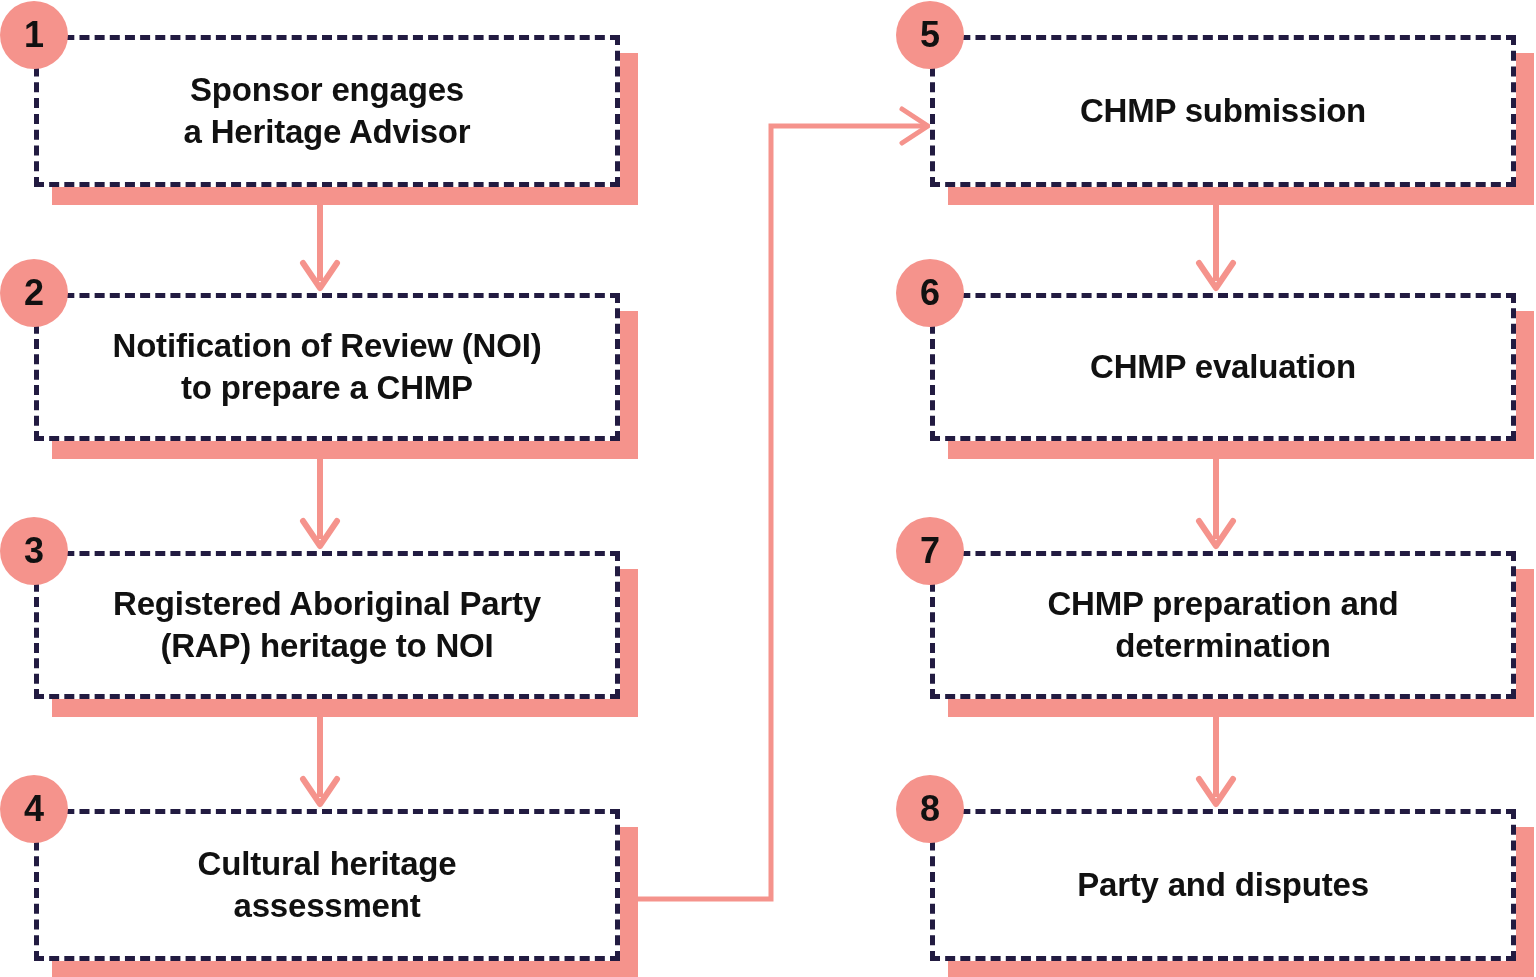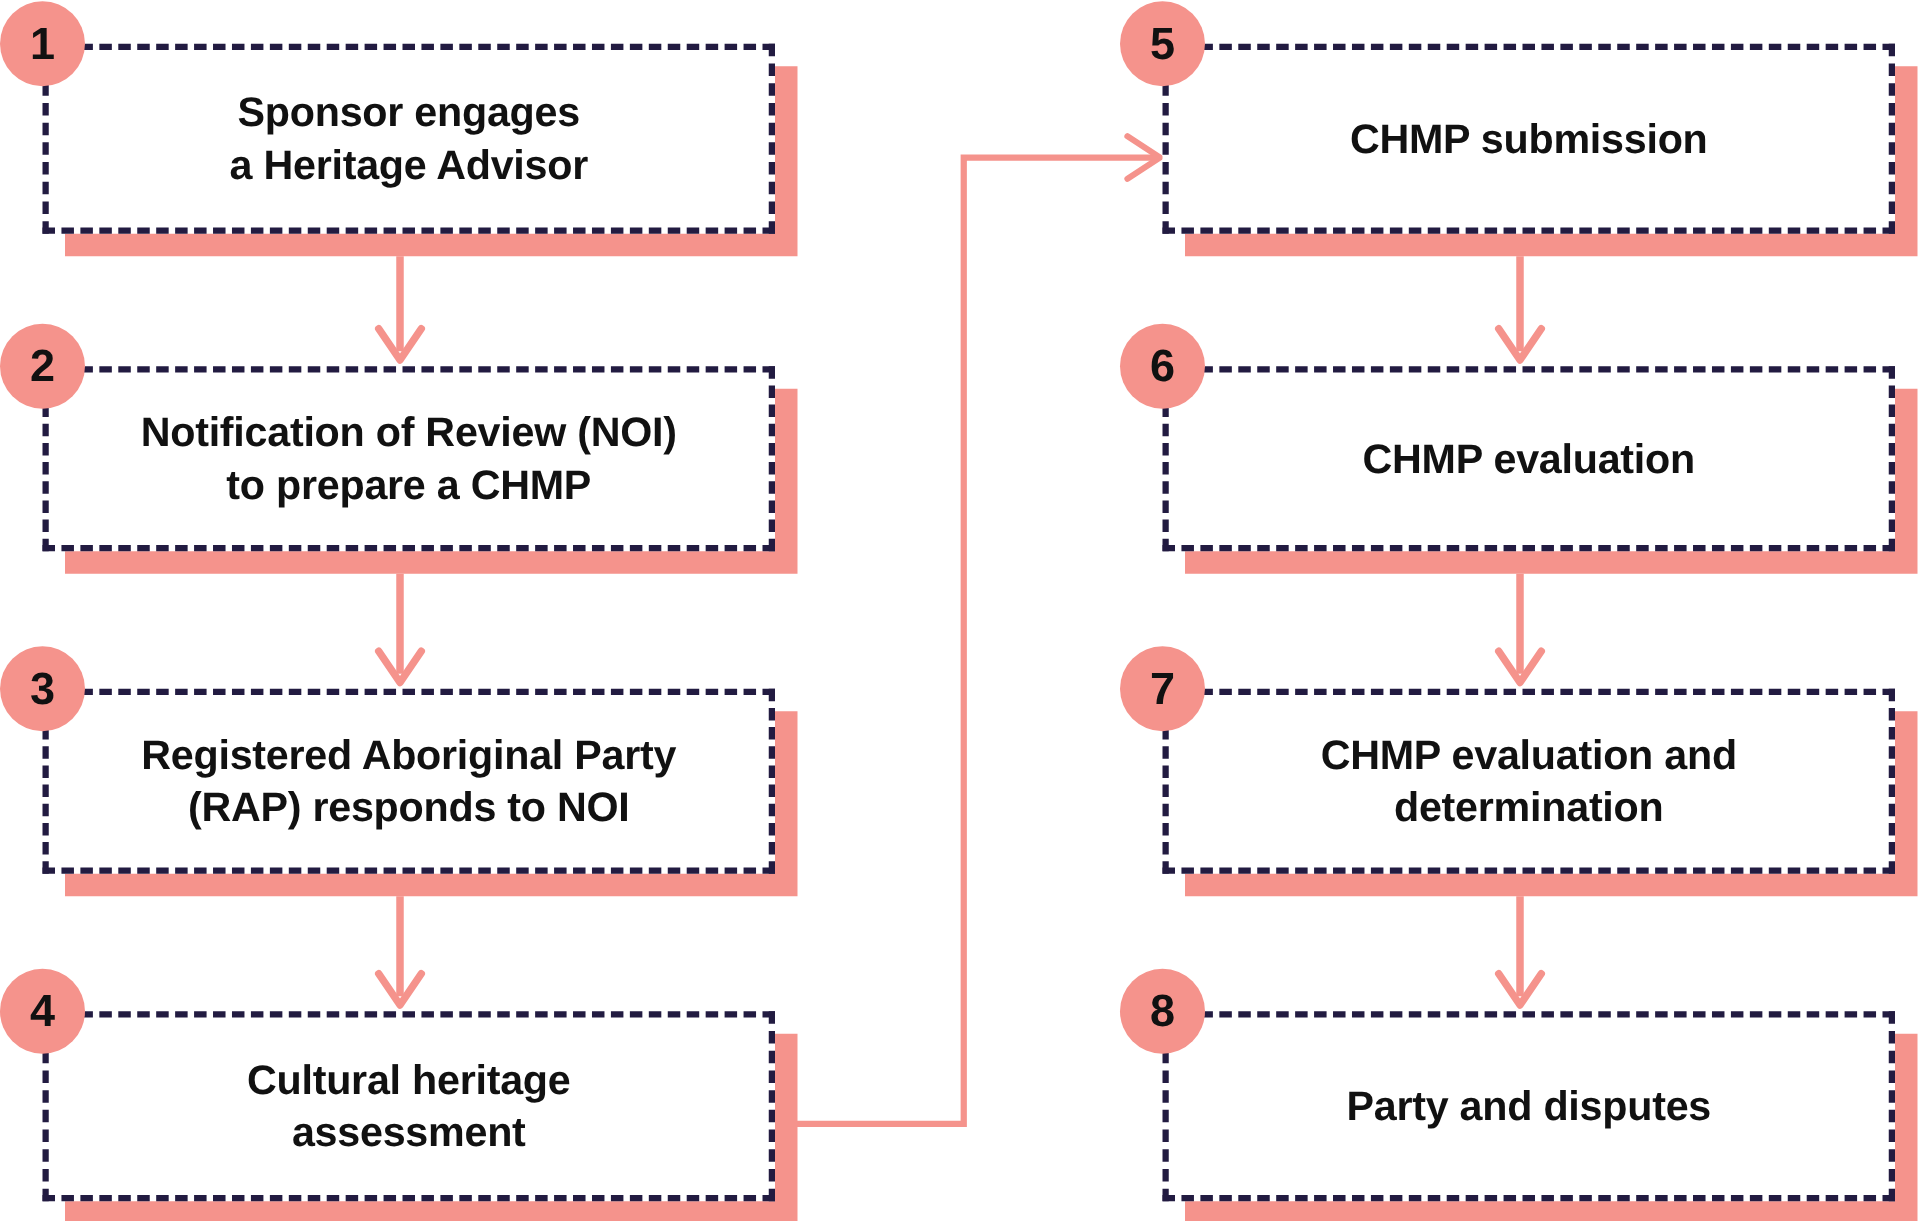--- a/index.html
+++ b/index.html
@@ -145,21 +145,21 @@
       <div class="label">Notification of Review (NOI)
 to prepare a CHMP</div>
     </div>
     <div class="badge">2</div>
   </div>
 
   <div class="step" style="left:34px; top:551px; width:586px; height:148px;">
     <div class="shadow"></div>
     <div class="card">
       <div class="label">Registered Aboriginal Party
-(RAP) responds to NOI</div>
+(RAP) heritage to NOI</div>
     </div>
     <div class="badge">3</div>
   </div>
 
   <div class="step" style="left:34px; top:809px; width:586px; height:152px;">
     <div class="shadow"></div>
     <div class="card">
       <div class="label">Cultural heritage
 assessment</div>
     </div>
@@ -178,21 +178,21 @@
     <div class="shadow"></div>
     <div class="card">
       <div class="label">CHMP evaluation</div>
     </div>
     <div class="badge">6</div>
   </div>
 
   <div class="step" style="left:930px; top:551px; width:586px; height:148px;">
     <div class="shadow"></div>
     <div class="card">
-      <div class="label">CHMP evaluation and
+      <div class="label">CHMP preparation and
 determination</div>
     </div>
     <div class="badge">7</div>
   </div>
 
   <div class="step" style="left:930px; top:809px; width:586px; height:152px;">
     <div class="shadow"></div>
     <div class="card">
       <div class="label">Party and disputes</div>
     </div>

